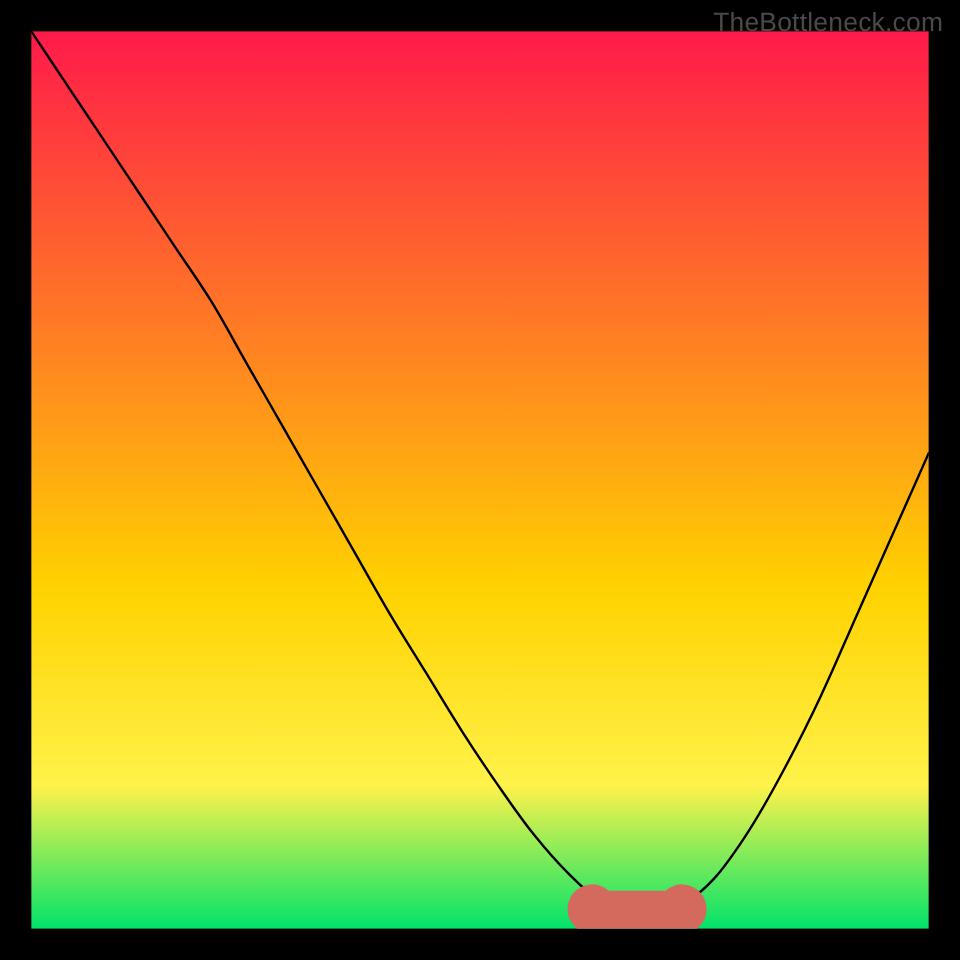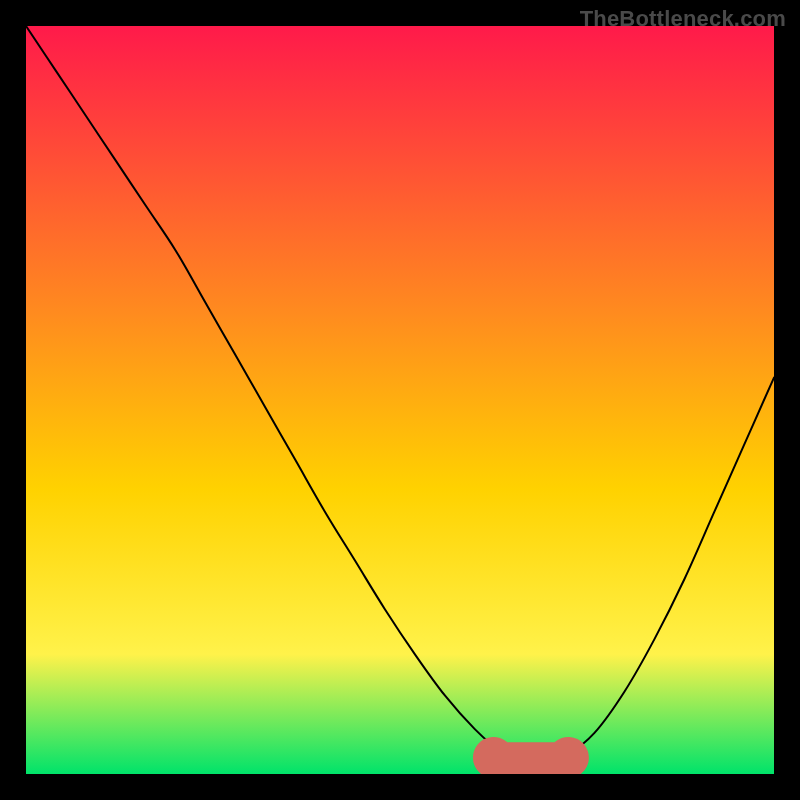--- a/index.html
+++ b/index.html
@@ -16,21 +16,21 @@
     width: 800px;
     height: 800px;
     background: #000;
   }
   .watermark {
     position: absolute;
     top: 6px;
     right: 14px;
     font-size: 22px;
     color: #4a4a4a;
-    font-weight: 700;
+    font-weight: 400;
     letter-spacing: 0.2px;
     z-index: 5;
   }
   .plot {
     position: absolute;
     left: 26px;
     top: 26px;
     width: 748px;
     height: 748px;
   }

